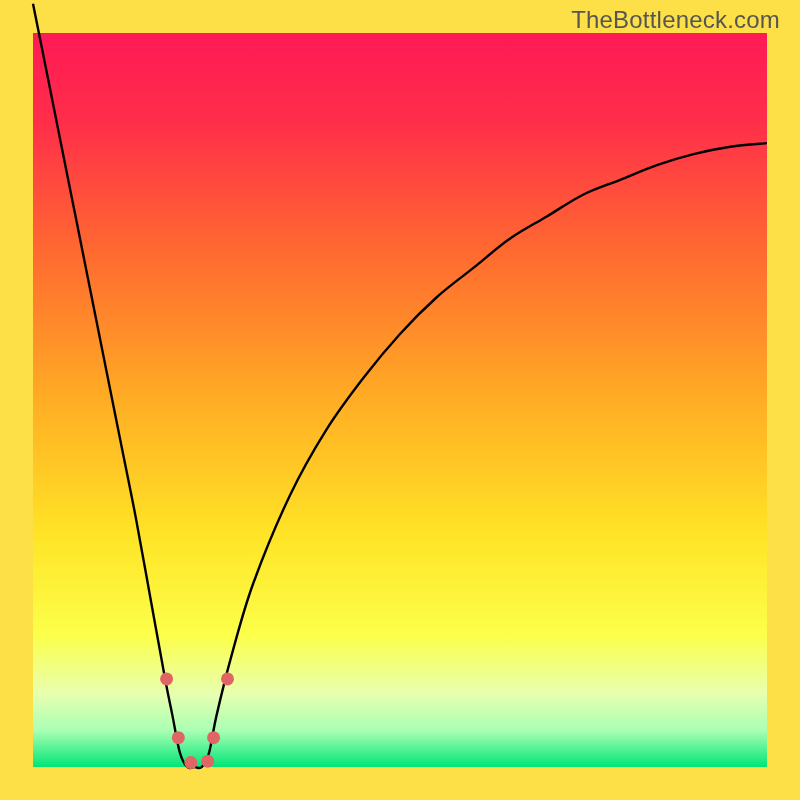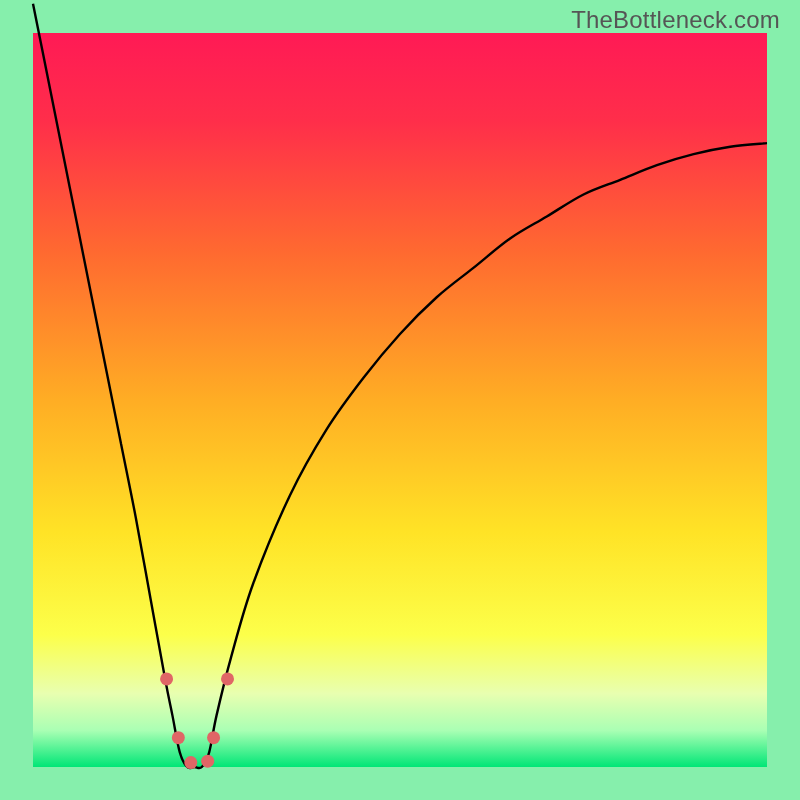--- a/index.html
+++ b/index.html
@@ -10,21 +10,21 @@
     overflow: hidden;
     background: #000;
     font-family: Arial, Helvetica, sans-serif;
   }
   .frame {
     position: absolute;
     top: 0;
     left: 0;
     width: 800px;
     height: 800px;
-    background: #86efac;
+    background: #fde047;
   }
   .plot {
     position: absolute;
     top: 33px;
     left: 33px;
     width: 734px;
     height: 734px;
     
   }
   .watermark {

